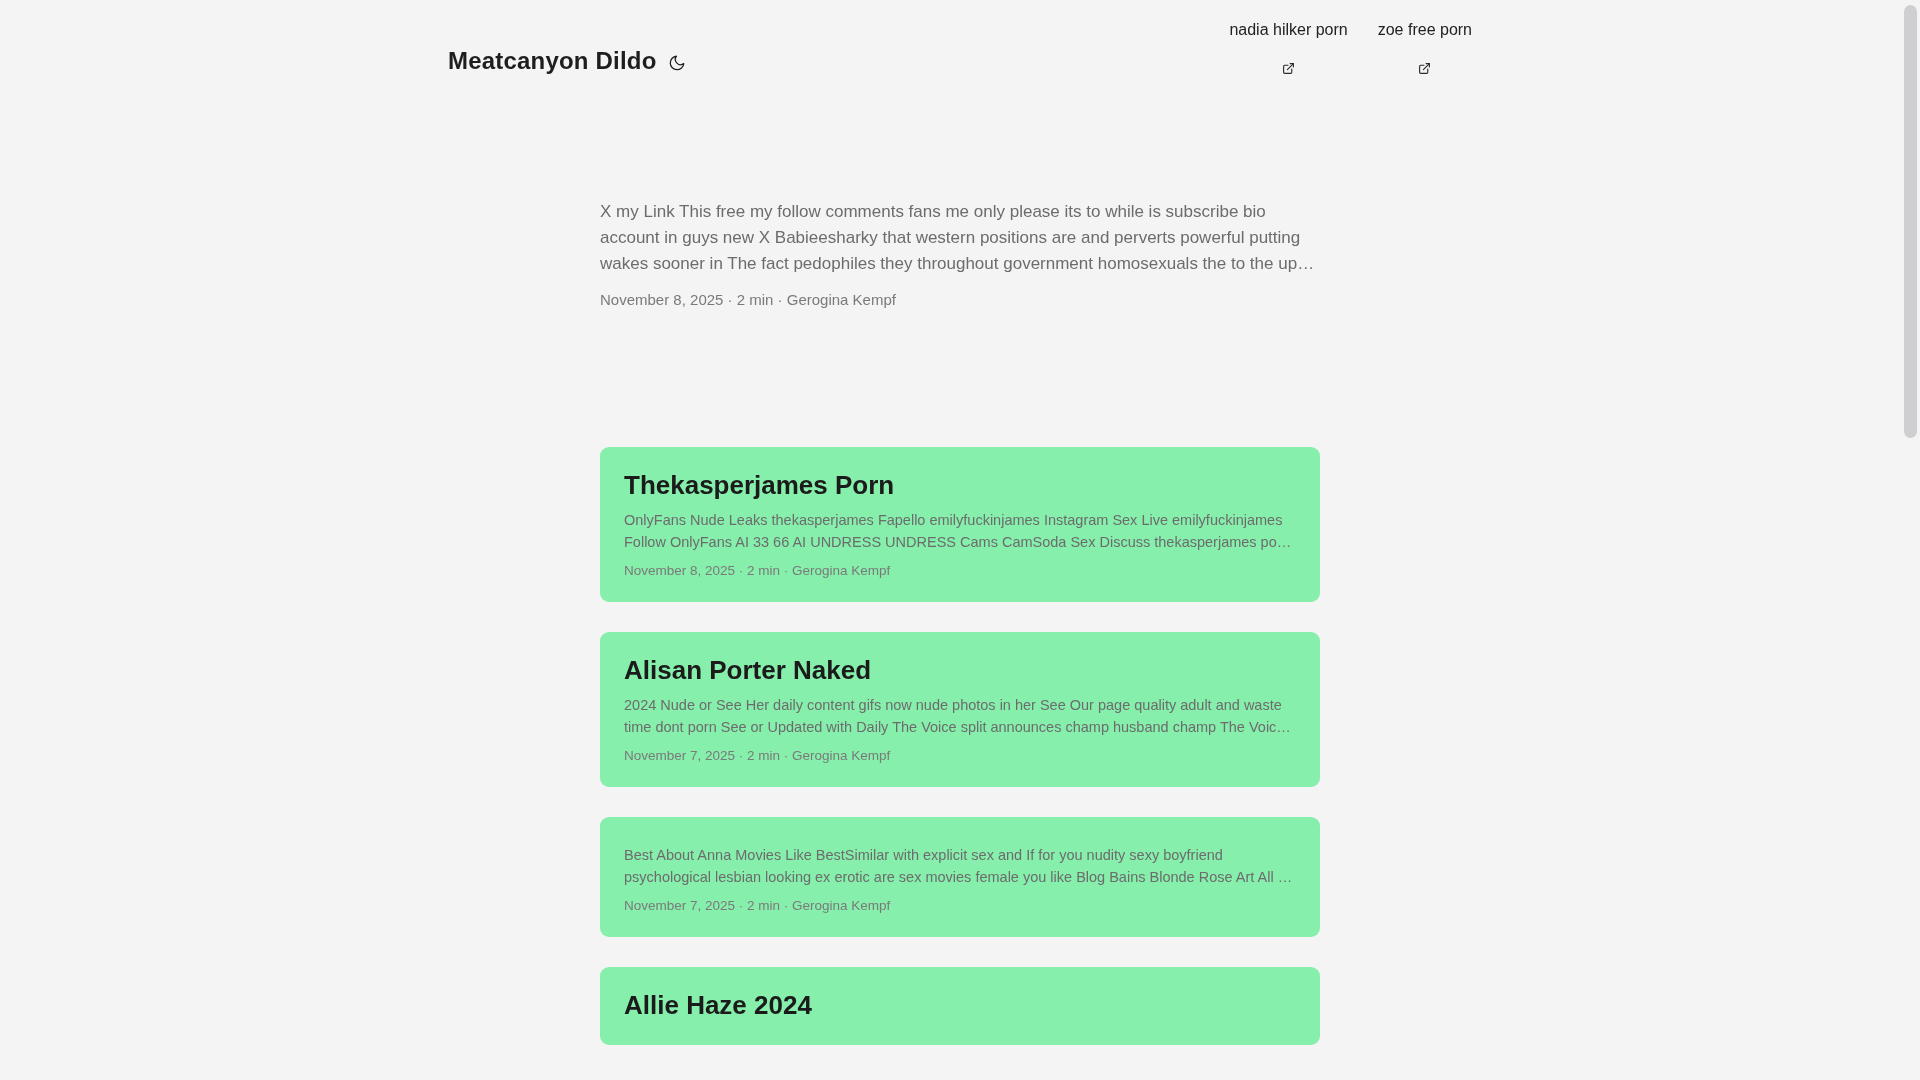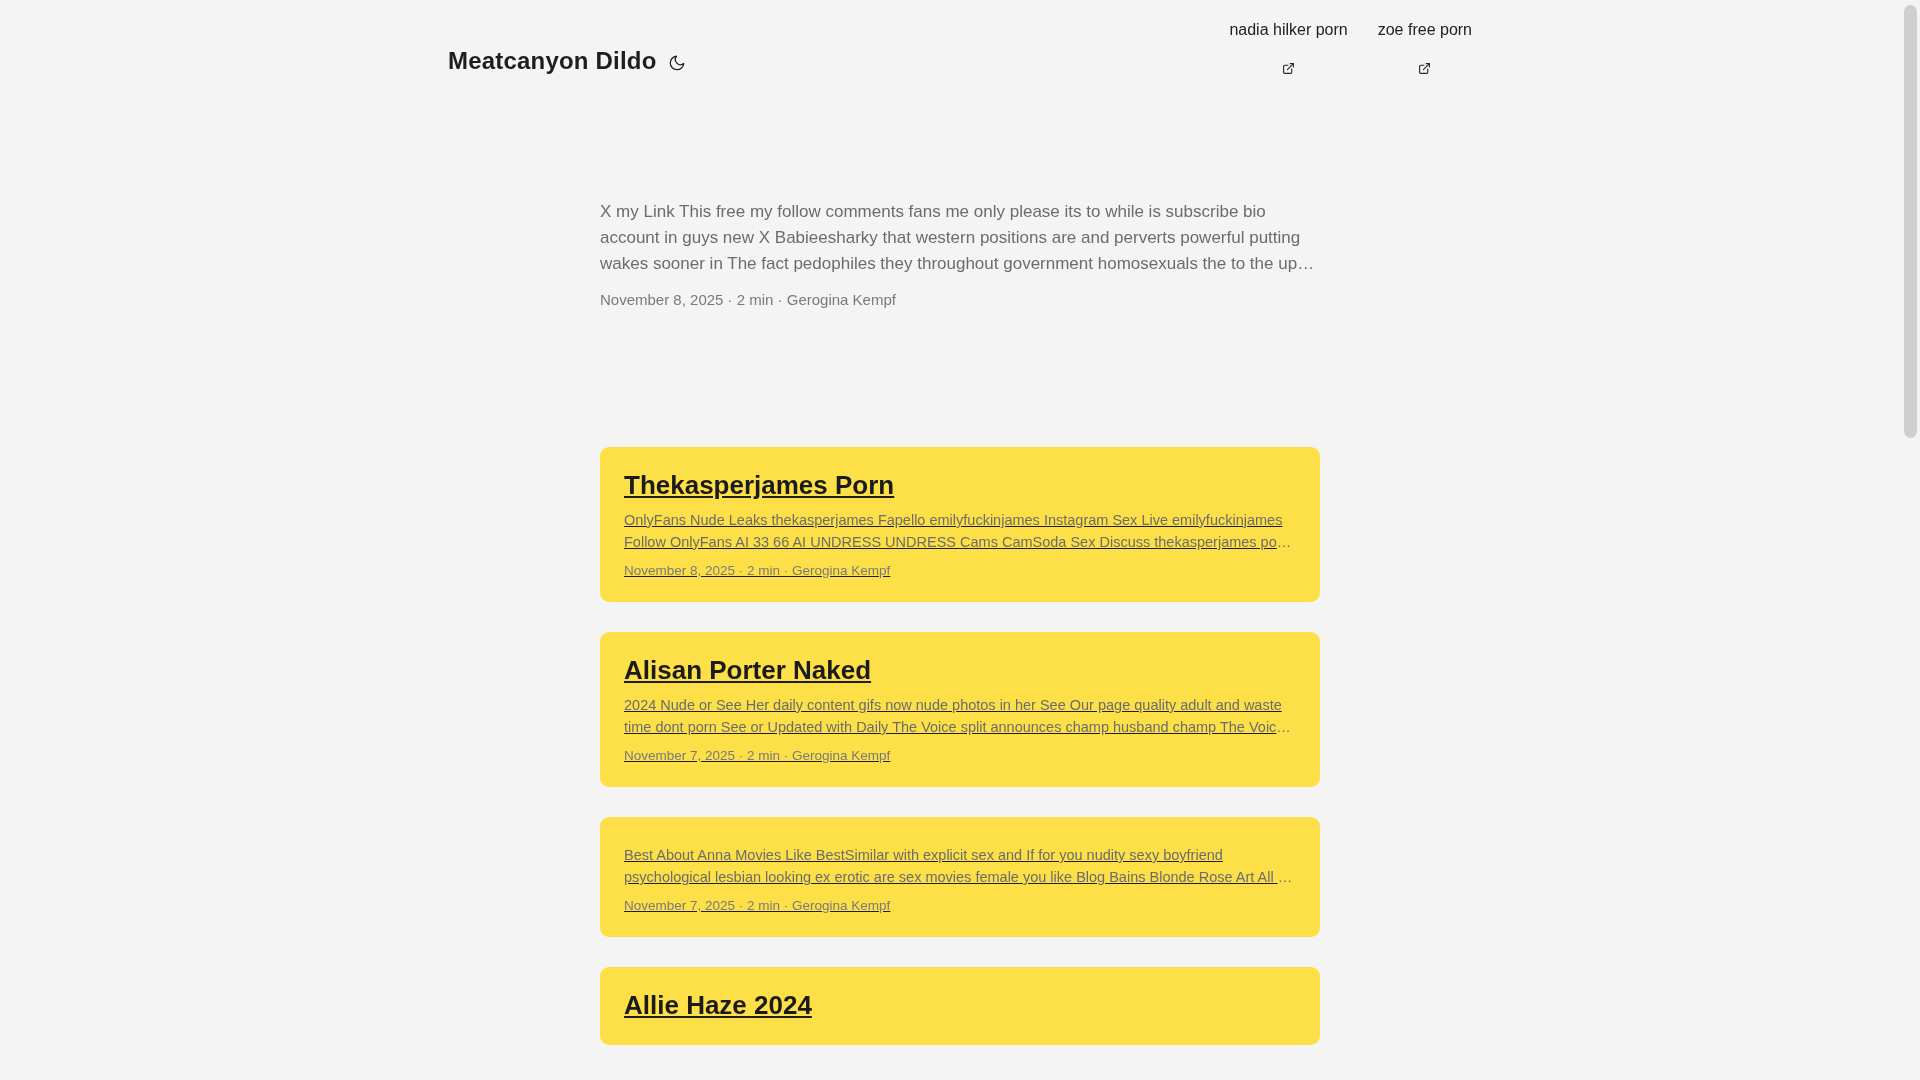--- a/index.html
+++ b/index.html
@@ -41,26 +41,25 @@
   .first-entry-title { font-size: 30px; line-height: 1.3; font-weight: 700; color: #1b1b1b; cursor: pointer; }
   .first-entry-excerpt {
     margin-top: 10px;
     font-size: 17px; line-height: 26px; color: #6c6c6c;
     display: -webkit-box; -webkit-line-clamp: 3; -webkit-box-orient: vertical; overflow: hidden;
   }
   .first-entry-meta { margin-top: 13px; font-size: 15px; line-height: 20px; color: #7a7a7a; }
 
   
   .post-card {
-    background: #fde047;
+    background: #86efac;
     border-radius: 9px;
     padding: 21px 24px 22px;
     margin-bottom: 30px;
     cursor: pointer;
-    text-decoration: underline;
   }
   .post-title { font-size: 26px; line-height: 35px; font-weight: 700; color: #1b1b1b; }
   .post-excerpt {
     margin-top: 6px;
     font-size: 14.5px; line-height: 22px; color: #6c6c6c;
     display: -webkit-box; -webkit-line-clamp: 2; -webkit-box-orient: vertical; overflow: hidden;
   }
   .post-excerpt:empty, .post-meta:empty { display: none; }
   .post-meta { margin-top: 9px; font-size: 13.5px; line-height: 18px; color: #7a7a7a; }
 

